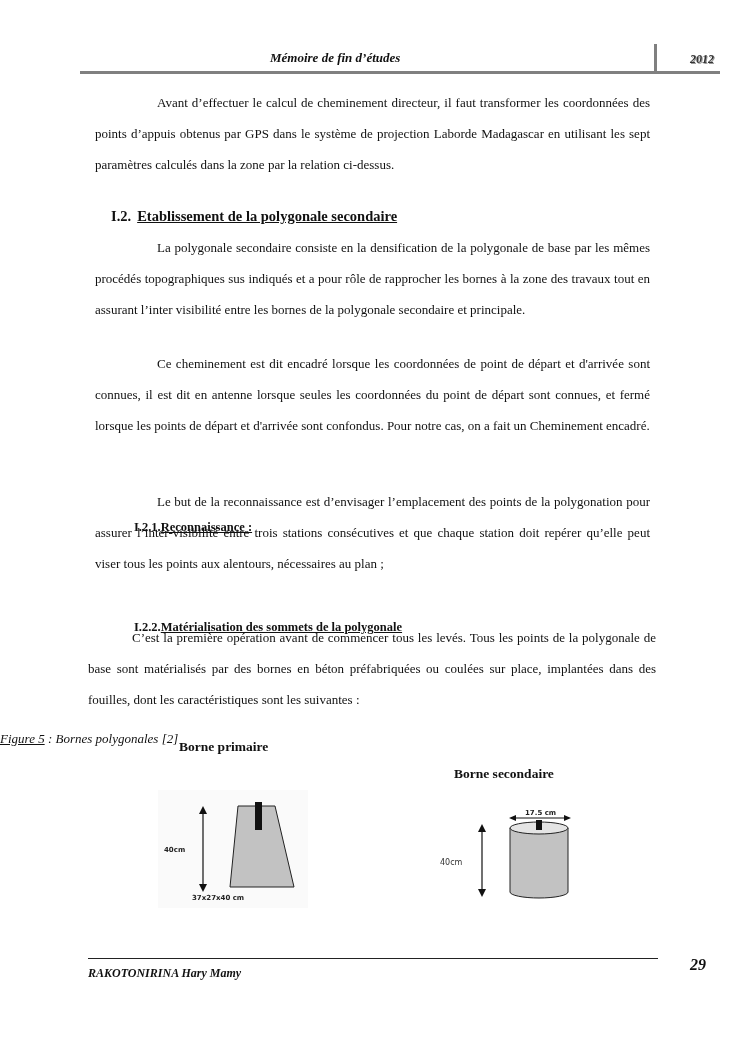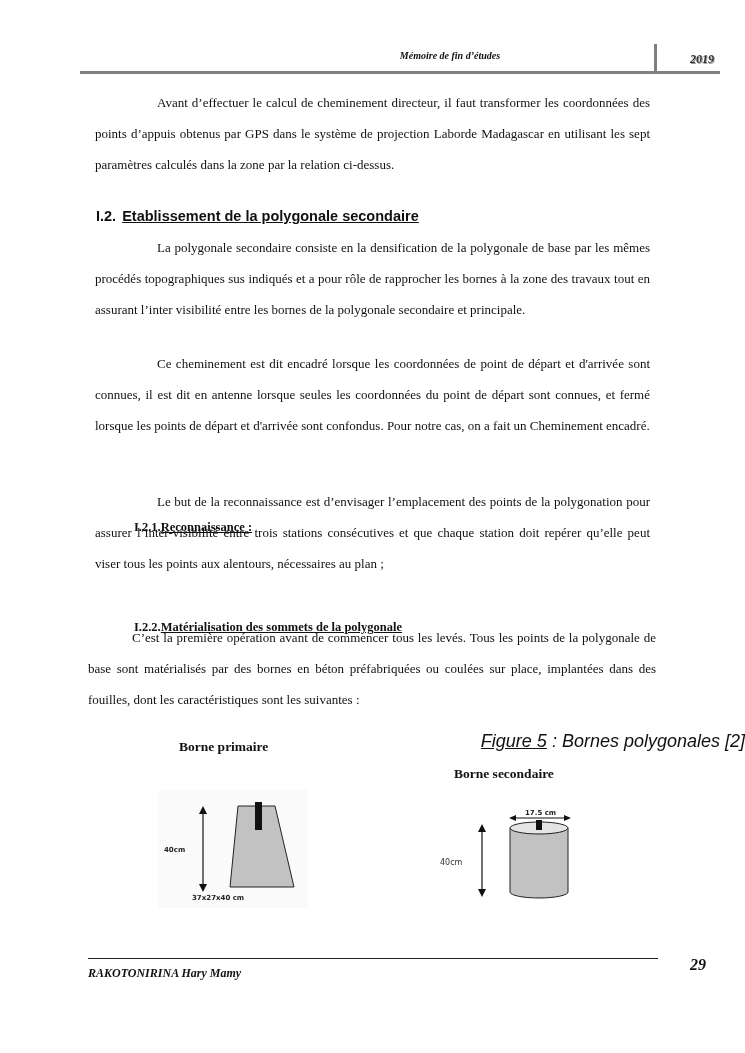--- a/index.html
+++ b/index.html
@@ -1,53 +1,53 @@
 <!DOCTYPE html>
 <html><head>
 <meta charset="utf-8">
 <style>
   html, body { margin: 0; padding: 0; background: #ffffff; }
   body { width: 745px; height: 1053px; position: relative; overflow: hidden;
          font-family: "DejaVu Serif", "Liberation Serif", serif; color: #111; }
   .abs { position: absolute; }
-  .header-title { left: 270px; top: 50px; width: 360px; text-align: center;
-                  font-family: "Liberation Serif", serif; font-style: italic; font-weight: bold; font-size: 10px; }
+  .header-title { left: 270px; top: 50px; width: 360px; 
+                  font-family: "Liberation Serif", serif; font-style: italic; font-weight: bold; font-size: 13px; }
   .header-year { left: 690px; top: 52px; font-family: "Liberation Serif", serif; font-style: italic; font-weight: bold;
                  font-size: 12px; color: #333; text-shadow: 1px 1px 0 #999; }
   .header-rule { left: 80px; top: 71px; width: 640px; height: 3px; background: #808080; }
   .header-vbar { left: 654px; top: 44px; width: 3px; height: 30px; background: #808080; }
 
   .para { left: 95px; width: 555px; font-family: Liberation Serif, serif; font-size: 13px;
           line-height: 31px; text-align: justify; }
   .para.wide { left: 88px; width: 568px; }
   .indent { text-indent: 62px; }
   .indent2 { text-indent: 44px; }
 
-  .h2 { left: 96px; top: 208px; font-family: Liberation Sans, sans-serif; font-weight: bold; font-size: 14.5px; }
+  .h2 { left: 111px; top: 208px; font-family: Liberation Serif, serif; font-weight: bold; font-size: 14.5px; }
   .h2 .num { margin-right: 6px; }
   .h2 .t { text-decoration: underline; }
   .h3 { font-family: Liberation Serif, serif; font-weight: bold; font-size: 12.5px; margin-top: 48px; }
   .h3 .t { text-decoration: underline; }
 
-  .caption { left: 0; width: 745px; top: 731px; text-align: right; font-family: Liberation Sans, sans-serif;
-             font-style: italic; font-size: 18px; }
+  .caption { left: 0; width: 745px; top: 731px; text-align: left; font-family: Liberation Serif, serif;
+             font-style: italic; font-size: 13px; }
   .caption .fig { text-decoration: underline; }
   .fig-label { font-family: "Liberation Serif", serif; font-weight: bold; font-size: 13.5px; }
 
   .footer-rule { left: 88px; top: 958px; width: 570px; height: 1px; background: #222; }
   .footer-name { left: 88px; top: 966px; font-family: "Liberation Serif", serif; font-style: italic; font-weight: bold; font-size: 12px; }
   .footer-page { left: 690px; top: 956px; font-family: "Liberation Serif", serif; font-style: italic; font-weight: bold; font-size: 16px; }
   svg text { font-family: "DejaVu Sans", sans-serif; }
 </style>
 </head>
 <body>
 
 <div class="abs header-title">Mémoire de fin d’études</div>
 <div class="abs header-vbar"></div>
-<div class="abs header-year">2019</div>
+<div class="abs header-year">2012</div>
 <div class="abs header-rule"></div>
 
 <div class="abs para indent" style="top:87px;">Avant d’effectuer le calcul de cheminement directeur, il faut transformer les coordonnées des points d’appuis obtenus par GPS dans le système de projection Laborde Madagascar en utilisant les sept paramètres calculés dans la zone par la relation ci-dessus.</div>
 
 <div class="abs h2">
   <span class="num">I.2.</span><span class="t">Etablissement de la polygonale secondaire</span>
 </div>
 
 <div class="abs para indent" style="top:232px;">La polygonale secondaire consiste en la densification de la polygonale de base par les mêmes procédés topographiques sus indiqués et a pour rôle de rapprocher les bornes à la zone des travaux tout en assurant  l’inter visibilité entre les bornes de la polygonale secondaire et principale.</div>
 

